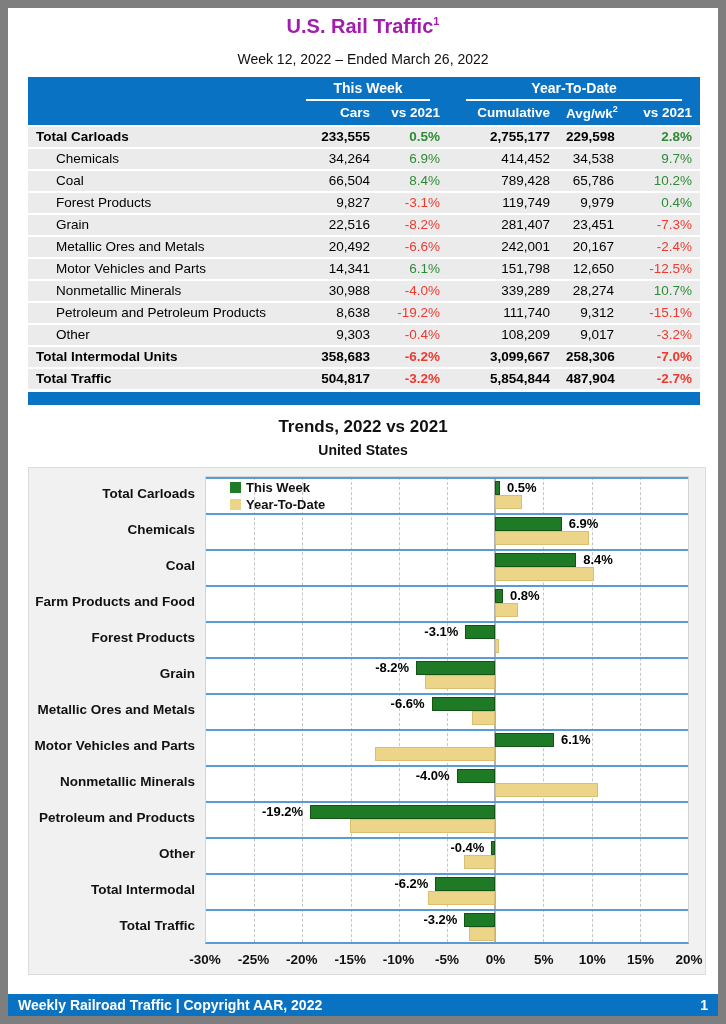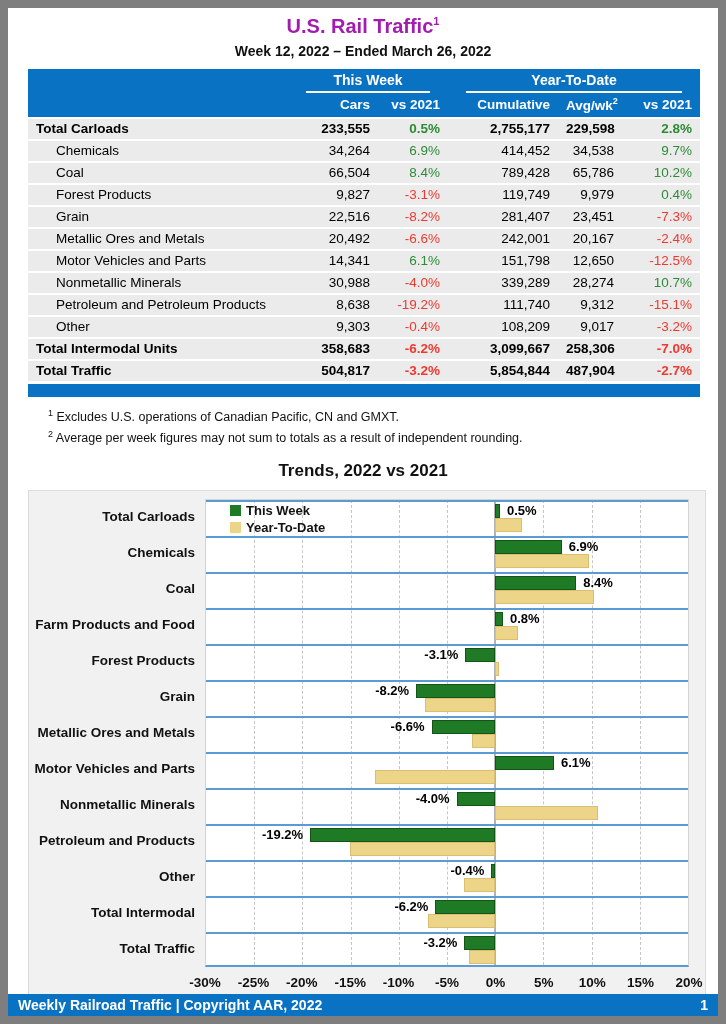--- a/index.html
+++ b/index.html
@@ -14,21 +14,21 @@
     --band-blue:#5b9bd5;
     --panel-gray:#f1f1f1;
   }
   *{margin:0;padding:0;box-sizing:border-box;}
   body{font-family:"Liberation Sans",sans-serif;background:#fff;}
   .frame{width:726px;height:1024px;background:#7e7e7e;padding:8px;}
   .page{width:710px;height:1008px;background:#fff;position:relative;overflow:hidden;}
   .title-block{text-align:center;padding-top:7px;}
   h1{font-size:20px;font-weight:bold;color:#a21caf;}
   h1 sup{font-size:11px;}
-  .subtitle{font-size:14px;font-weight:bold;margin-top:5px;color:#111;}
+  .subtitle{font-size:14px;font-weight:normal;margin-top:13px;color:#111;}
 
   table.rail{border-collapse:collapse;width:672px;margin:10px 0 0 20px;font-size:13.5px;table-layout:fixed;}
   table.rail thead th{background:var(--accent-blue);color:#fff;font-weight:bold;font-size:13.5px;}
   table.rail thead .grp{border-bottom:2px solid #fff;margin:0 18px;padding:3px 0 3px;text-align:center;font-size:14px;}
   table.rail thead tr.sub th{padding:3px 8px 4px;text-align:right;border-bottom:2px solid #fff;}
   table.rail thead tr.sub th sup{font-size:9px;}
   table.rail td{background:var(--row-gray);border-bottom:2px solid #fff;padding:2.5px 8px;white-space:nowrap;overflow:hidden;}
   table.rail td.lbl{text-align:left;padding-left:28px;}
   table.rail tr.total td{font-weight:bold;}
   table.rail tr.total td.lbl{padding-left:8px;}
@@ -198,26 +198,23 @@
             <td class="num neg">-3.2%</td>
             <td class="num">5,854,844</td>
             <td class="num">487,904</td>
             <td class="num neg">-2.7%</td>
           </tr>
         </tbody>
     </table>
 
     <div class="blue-bar"></div>
 
-    <div class="footnotes">
-      <div><sup>1</sup> <span>Excludes U.S. operations of Canadian Pacific, CN and GMXT.</span></div>
-      <div><sup>2</sup> <span>Average per week figures may not sum to totals as a result of independent rounding.</span></div>
-    </div>
 
     <div class="chart-title">Trends, 2022 vs 2021</div>
+    <div class="chart-subtitle">United States</div>
 
     <div class="chart-panel" id="chart-panel">
       <div class="cat-labels" id="cat-labels">
           <div class="cat-label" style="top: 0px; height: 36px; line-height: 36px;">Total Carloads</div>
           <div class="cat-label" style="top: 36px; height: 36px; line-height: 36px;">Chemicals</div>
           <div class="cat-label" style="top: 72px; height: 36px; line-height: 36px;">Coal</div>
           <div class="cat-label" style="top: 108px; height: 36px; line-height: 36px;">Farm Products and Food</div>
           <div class="cat-label" style="top: 144px; height: 36px; line-height: 36px;">Forest Products</div>
           <div class="cat-label" style="top: 180px; height: 36px; line-height: 36px;">Grain</div>
           <div class="cat-label" style="top: 216px; height: 36px; line-height: 36px;">Metallic Ores and Metals</div>

